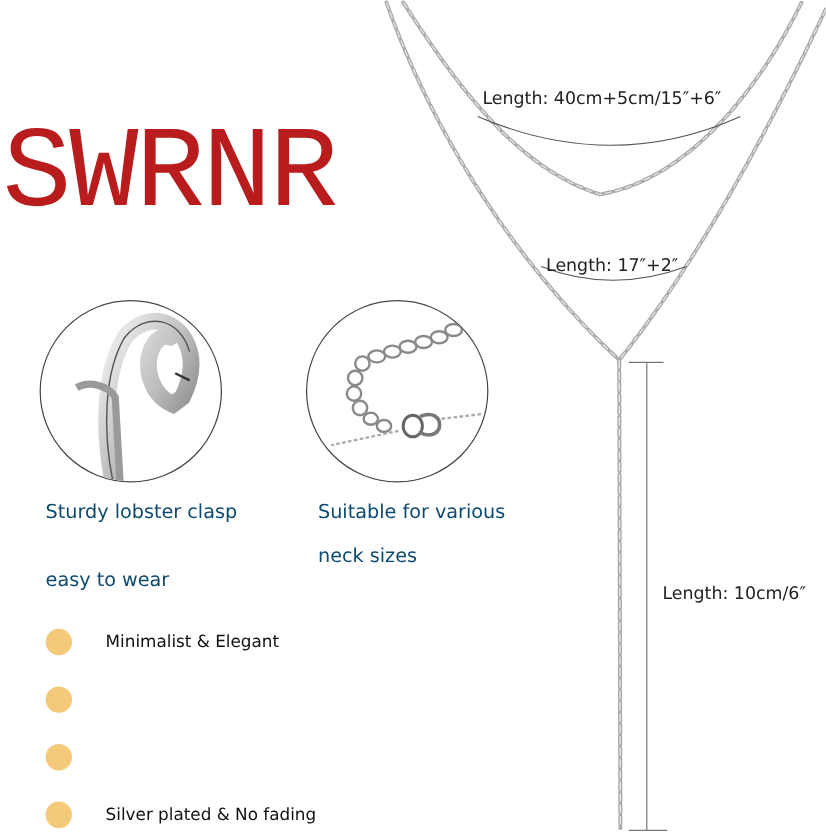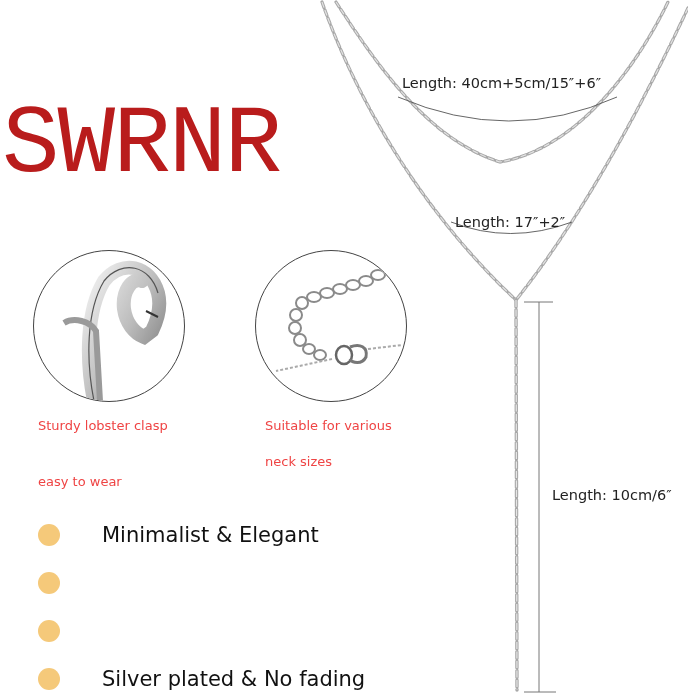--- a/index.html
+++ b/index.html
@@ -3,24 +3,24 @@
 <meta charset="utf-8">
 <style>
   html, body { margin: 0; padding: 0; background: #ffffff; }
   body { width: 688px; height: 695px; position: relative; overflow: hidden; font-family: "DejaVu Sans", sans-serif; color: #1a1a1a; }
   .abs { position: absolute; }
   .brand { left: 2px; top: 98px; font-family: Liberation Mono, monospace; font-size: 96px; letter-spacing: -2px; line-height: 1; color: #b91c1c; transform: scaleX(1.0); transform-origin: left; }
   .necklace-svg { left: 0; top: 0; width: 688px; height: 695px; pointer-events: none; }
   .len-label { font-family: "DejaVu Sans", sans-serif; font-size: 14.5px; color: #222; white-space: nowrap; }
   .circle { width: 150px; height: 150px; border: 1px solid #444; border-radius: 50%; overflow: hidden; background: #fff; }
   .circle svg { width: 100%; height: 100%; display: block; }
-  .caption { font-size: 13px; color: #ef4444; line-height: 1; white-space: nowrap; }
+  .caption { font-size: 16px; color: #0c4a6e; line-height: 1; white-space: nowrap; }
   .feature { display: flex; align-items: center; height: 30px; }
   .dot { width: 22px; height: 22px; border-radius: 50%; background: #f5c97a; flex: 0 0 22px; }
-  .feature-text { margin-left: 42px; font-size: 21px; color: #111; white-space: nowrap; }
+  .feature-text { margin-left: 28px; font-size: 14px; color: #111; white-space: nowrap; }
 </style>
 </head>
 <body>
 
 <svg class="abs necklace-svg" viewBox="0 0 688 695" xmlns="http://www.w3.org/2000/svg">
   <defs>
     <pattern id="links" patternUnits="userSpaceOnUse" width="8" height="8"></pattern>
   </defs>
 
   <g fill="none" stroke="#a8a8a8" stroke-width="3.2" stroke-dasharray="6 2.5" stroke-linecap="round">

